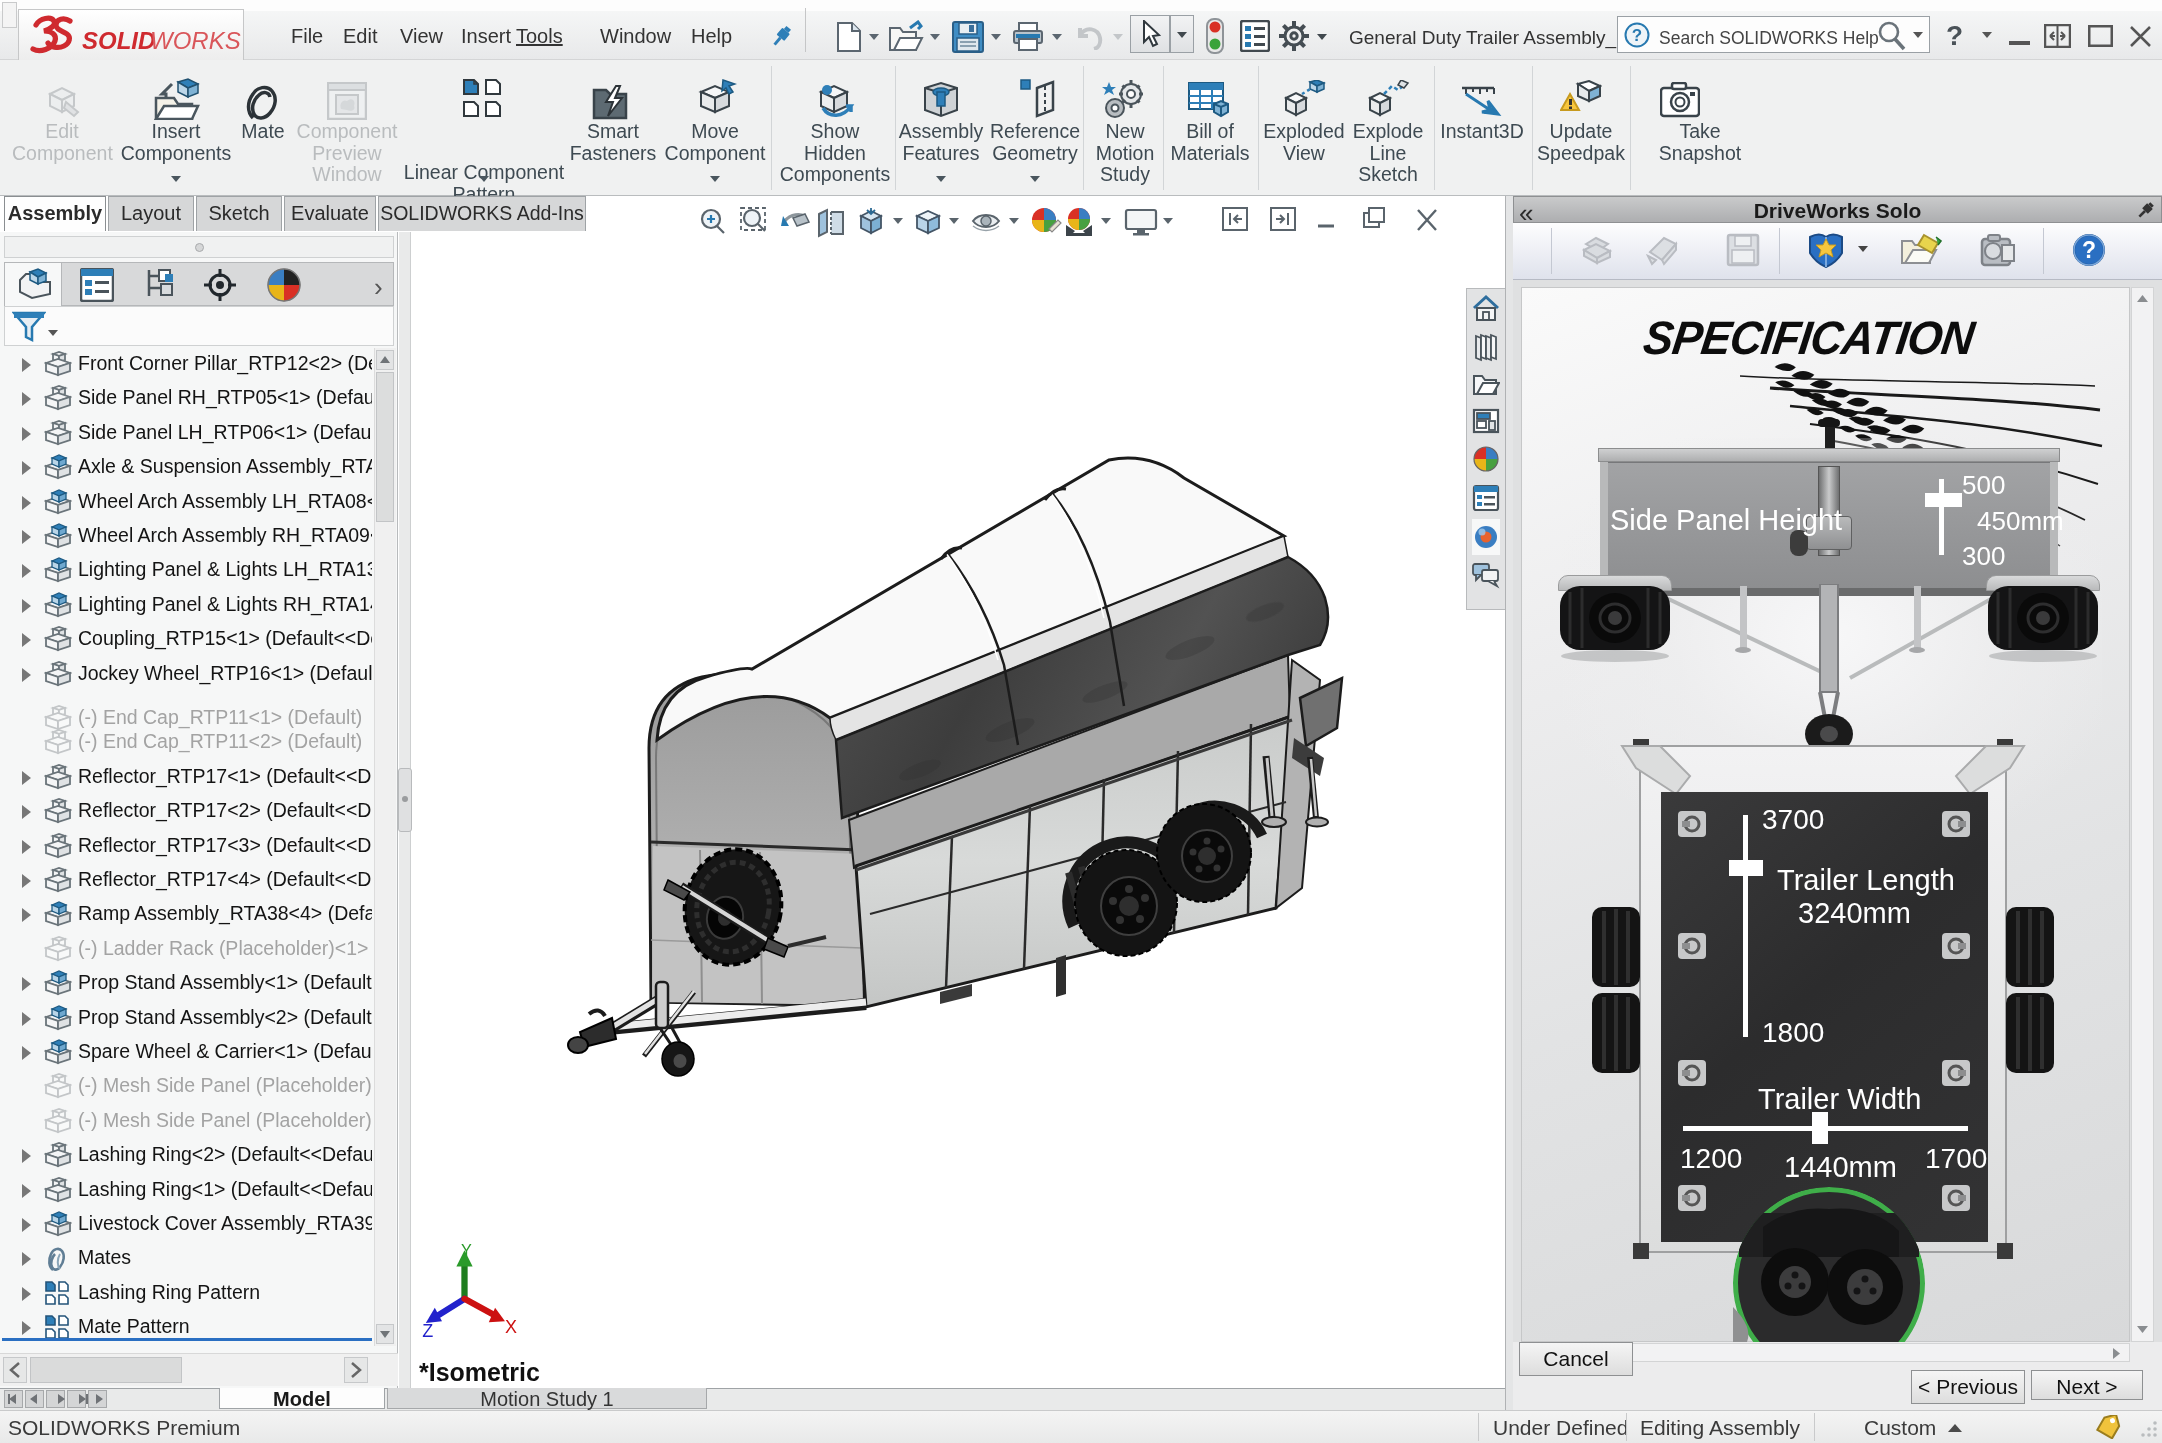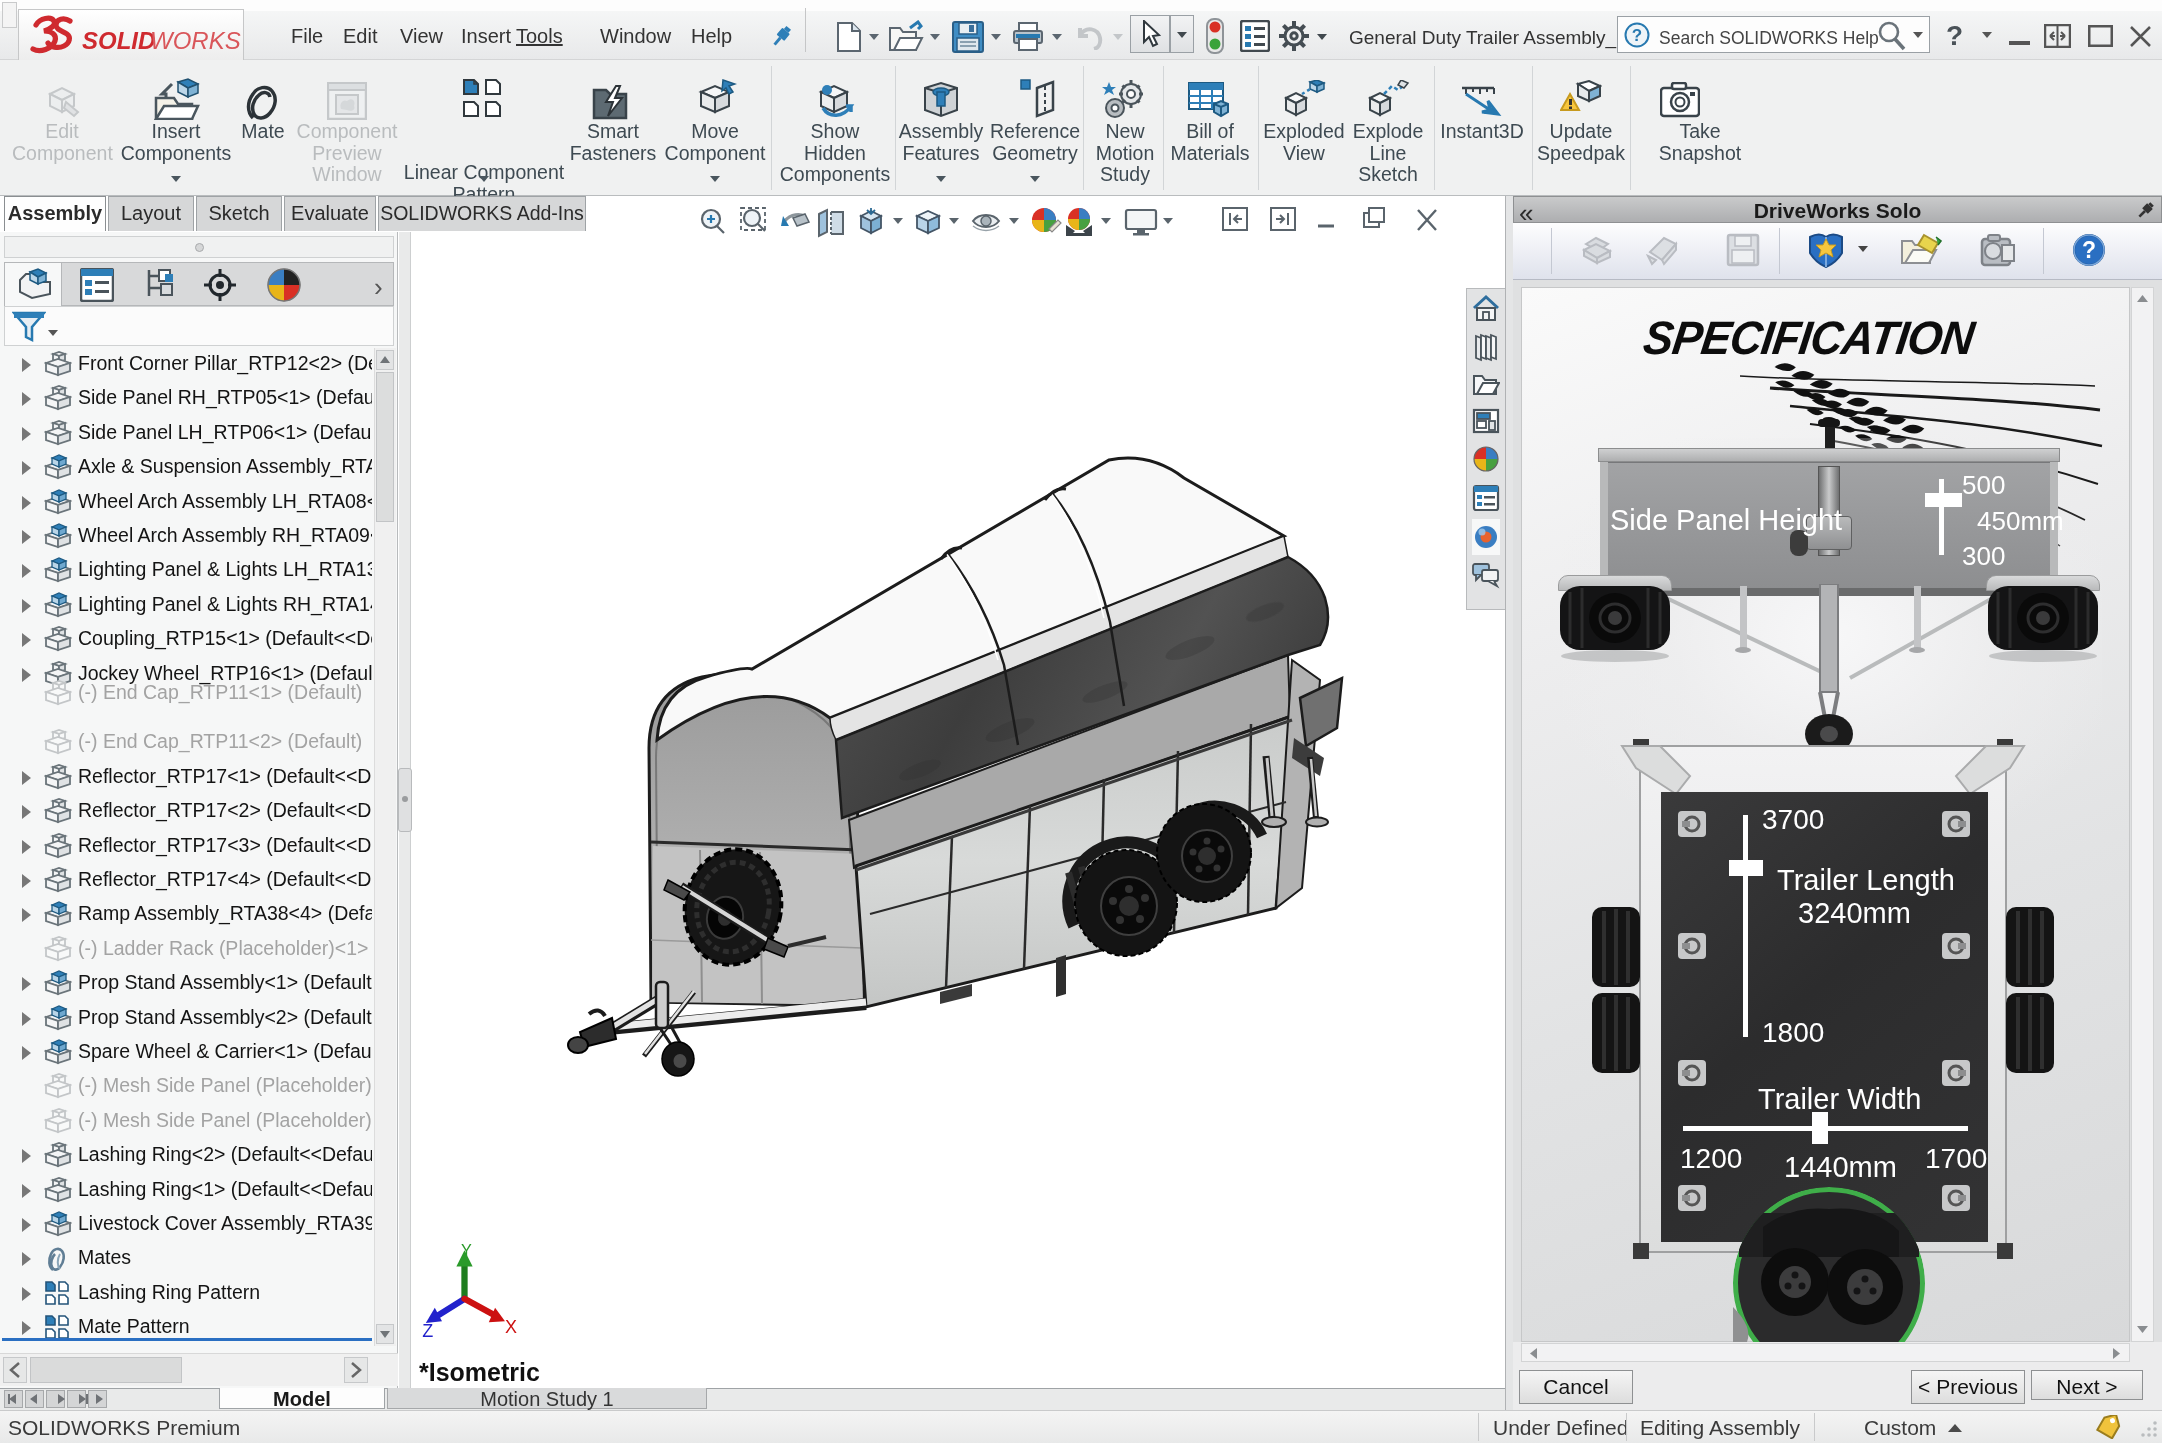--- a/index.html
+++ b/index.html
@@ -551,21 +551,21 @@
             <path d="M9 3 L15 1 L21 3 L15 5 Z"></path>
             <path d="M9 3 L9 9 L15 11 L15 5 Z"></path>
             <path d="M21 3 L21 9 L15 11 L15 5 Z" fill="#dfe2e4"></path>
             <path d="M2 12 L14 8 L26 12 L14 16 Z"></path>
             <path d="M2 12 L2 20 L14 24 L14 16 Z"></path>
             <path d="M26 12 L26 20 L14 24 L14 16 Z" fill="#dfe2e4"></path>
           </g>
         </svg>
 <span class="lbl">Jockey Wheel_RTP16&lt;1&gt;  (Default&lt;&lt;</span>
 </div>
-<div class="trow gray" style="top:329px;padding-left:44px;">
+<div class="trow gray" style="top:354px;padding-left:44px;">
 <svg class="abs" style="left:44px;top:3px;" width="28" height="26" viewBox="0 0 28 26">
 <g stroke="#c3c6c8" stroke-width="1.8" fill="#f8f9f9">
             <path d="M9 3 L15 1 L21 3 L15 5 Z"></path>
             <path d="M9 3 L9 9 L15 11 L15 5 Z"></path>
             <path d="M21 3 L21 9 L15 11 L15 5 Z"></path>
             <path d="M2 12 L14 8 L26 12 L14 16 Z"></path>
             <path d="M2 12 L2 20 L14 24 L14 16 Z"></path>
             <path d="M26 12 L26 20 L14 24 L14 16 Z"></path>
           </g>
         </svg>
@@ -1453,21 +1453,21 @@
       <path d="M1 2 L12 2 L6.5 9 Z" fill="#8a8d90"></path>
     </svg>
 <div class="abs" style="left:1521px;top:1343px;width:609px;height:19px;background:#f2f2f3;border:1px solid #d3d4d5;"></div>
 <svg class="abs" style="left:1528px;top:1347px;" width="10" height="13" viewBox="0 0 10 13">
       <path d="M9 1 L2 6.5 L9 12 Z" fill="#8a8d90"></path>
     </svg>
 <svg class="abs" style="left:2112px;top:1347px;" width="10" height="13" viewBox="0 0 10 13">
       <path d="M1 1 L8 6.5 L1 12 Z" fill="#8a8d90"></path>
     </svg>
 
-<div class="abs" style="left:1519px;top:1370px;width:114px;height:34px;background:linear-gradient(#f5f5f5,#dddddd);border:1px solid #8e9092;text-align:center;line-height:32px;font-size:21px;color:#111;">Cancel</div>
+<div class="abs" style="left:1519px;top:1342px;width:114px;height:34px;background:linear-gradient(#f5f5f5,#dddddd);border:1px solid #8e9092;text-align:center;line-height:32px;font-size:21px;color:#111;">Cancel</div>
 <div class="abs" style="left:1911px;top:1370px;width:114px;height:34px;background:linear-gradient(#f5f5f5,#dddddd);border:1px solid #8e9092;text-align:center;line-height:32px;font-size:21px;color:#111;">&lt; Previous</div>
 <div class="abs" style="left:2031px;top:1370px;width:112px;height:30px;background:linear-gradient(#f5f5f5,#dddddd);border:1px solid #8e9092;text-align:center;line-height:32px;font-size:21px;color:#111;">Next &gt;</div>
 
 <div class="abs" style="left:0;top:1388px;width:1505px;height:22px;background:#e9eaea;border-top:1px solid #9fa3a6;"></div>
 <div class="abs" style="left:4px;top:1390px;width:19px;height:18px;background:#d4d5d6;border:1px solid #a6a8aa;"></div>
 <div class="abs" style="left:25px;top:1390px;width:19px;height:18px;background:#d4d5d6;border:1px solid #a6a8aa;"></div>
 <div class="abs" style="left:46px;top:1390px;width:19px;height:18px;background:#d4d5d6;border:1px solid #a6a8aa;"></div>
 <div class="abs" style="left:67px;top:1390px;width:19px;height:18px;background:#d4d5d6;border:1px solid #a6a8aa;"></div>
 <div class="abs" style="left:88px;top:1390px;width:19px;height:18px;background:#d4d5d6;border:1px solid #a6a8aa;"></div>
 <svg class="abs" style="left:6px;top:1393px;" width="102" height="12" viewBox="0 0 102 12">

